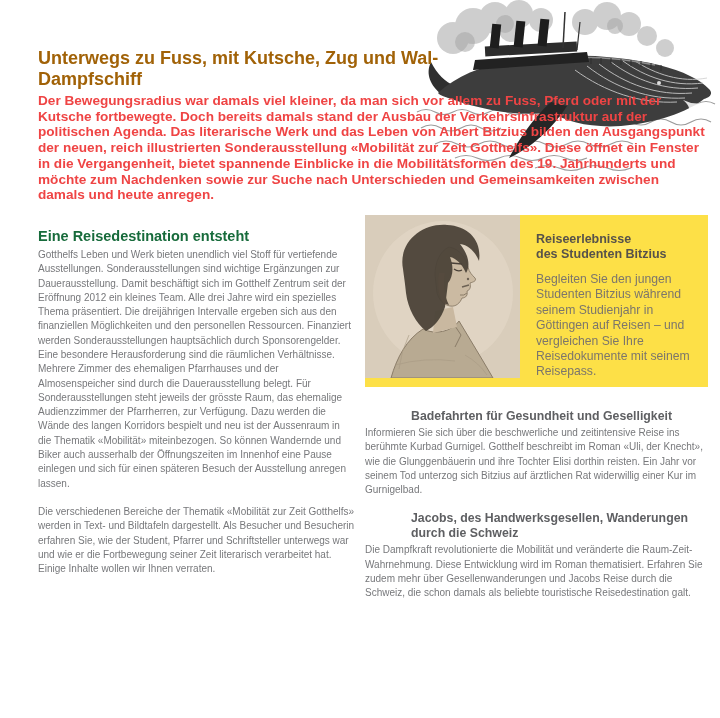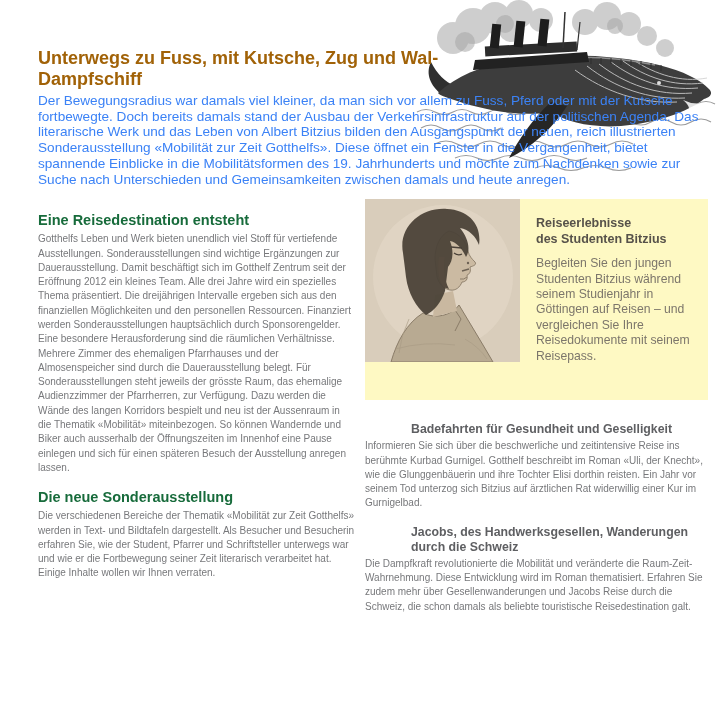--- a/index.html
+++ b/index.html
@@ -23,40 +23,40 @@
   }
   h1.page-title {
     font-size: 29px; font-weight: bold; color: #176b3b;
     letter-spacing: -0.3px; margin: 0 0 14px 0; max-width: 420px;
   }
   .intro {
     max-width: 406px; font-size: 15px; font-weight: bold;
     color: #6d6e71; line-height: 17.5px; margin: 0;
   }
   .lead {
-    max-width: 670px; font-size: 13.6px; font-weight: normal;
-    color: #3b82f6; line-height: 15.7px; margin: 0;
+    max-width: 670px; font-size: 13.6px; font-weight: bold;
+    color: #ef4444; line-height: 15.7px; margin: 0;
   }
 
   .columns { display: flex; gap: 10px; margin-top: 12px; }
   .col-left  { width: 317px; padding-top: 13px; }
   .col-right { width: 343px; }
 
   h2.section-heading {
     font-size: 14.5px; font-weight: bold; color: #176b3b;
     margin: 0 0 4px 0;
   }
   .body-text {
     font-size: 10px; line-height: 14.3px; color: #77787b;
     margin: 0; white-space: pre-line;
   }
   .col-left .section + .section { margin-top: 14px; }
 
   
-  .panel { background: #fef9c3; height: 201px; display: flex; overflow: hidden; }
+  .panel { background: #fde047; height: 172px; display: flex; overflow: hidden; }
   .panel-portrait { width: 155px; height: 163px; flex: none; }
   .panel-text { padding: 17px 14px 0 16px; }
   .panel-heading {
     font-size: 12.5px; font-weight: bold; color: #57524a;
     line-height: 15.5px; margin: 0 0 9px 0; white-space: pre-line;
   }
   .panel-body {
     font-size: 12.2px; line-height: 15.4px; color: #7c766b;
     margin: 0; max-width: 160px;
   }
@@ -155,21 +155,20 @@
 
     <div class="columns">
 
       <div class="col-left">
         <div class="section">
           <h2 class="section-heading">Eine Reisedestination entsteht</h2>
           <p class="body-text">Gotthelfs Leben und Werk bieten unendlich viel Stoff für vertiefende Ausstellungen. Sonderausstellungen sind wichtige Ergänzungen zur Dauerausstellung. Damit beschäftigt sich im Gotthelf Zentrum seit der Eröffnung 2012 ein kleines Team. Alle drei Jahre wird ein spezielles Thema präsentiert. Die dreijährigen Intervalle ergeben sich aus den finanziellen Möglichkeiten und den personellen Ressourcen. Finanziert werden Sonderausstellungen hauptsächlich durch Sponsorengelder.
 Eine besondere Herausforderung sind die räumlichen Verhältnisse. Mehrere Zimmer des ehemaligen Pfarrhauses und der Almosenspeicher sind durch die Dauerausstellung belegt. Für Sonderausstellungen steht jeweils der grösste Raum, das ehemalige Audienzzimmer der Pfarrherren, zur Verfügung. Dazu werden die Wände des langen Korridors bespielt und neu ist der Aussenraum in die Thematik «Mobilität» miteinbezogen. So können Wandernde und Biker auch ausserhalb der Öffnungszeiten im Innenhof eine Pause einlegen und sich für einen späteren Besuch der Ausstellung anregen lassen.</p>
         </div>
         <div class="section">
-          <h2 class="section-heading">Die neue Sonderausstellung</h2>
           <p class="body-text">Die verschiedenen Bereiche der Thematik «Mobilität zur Zeit Gotthelfs» werden in Text- und Bildtafeln dargestellt. Als Besucher und Besucherin erfahren Sie, wie der Student, Pfarrer und Schriftsteller unterwegs war und wie er die Fortbewegung seiner Zeit literarisch verarbeitet hat. Einige Inhalte wollen wir Ihnen verraten.</p>
         </div>
       </div>
 
       <div class="col-right">
 
         <div class="panel">
           <div class="panel-portrait">
             <svg width="155" height="163" viewBox="0 0 155 163" xmlns="http://www.w3.org/2000/svg">
               <rect x="0" y="0" width="155" height="163" fill="#d9cdbb"></rect>

